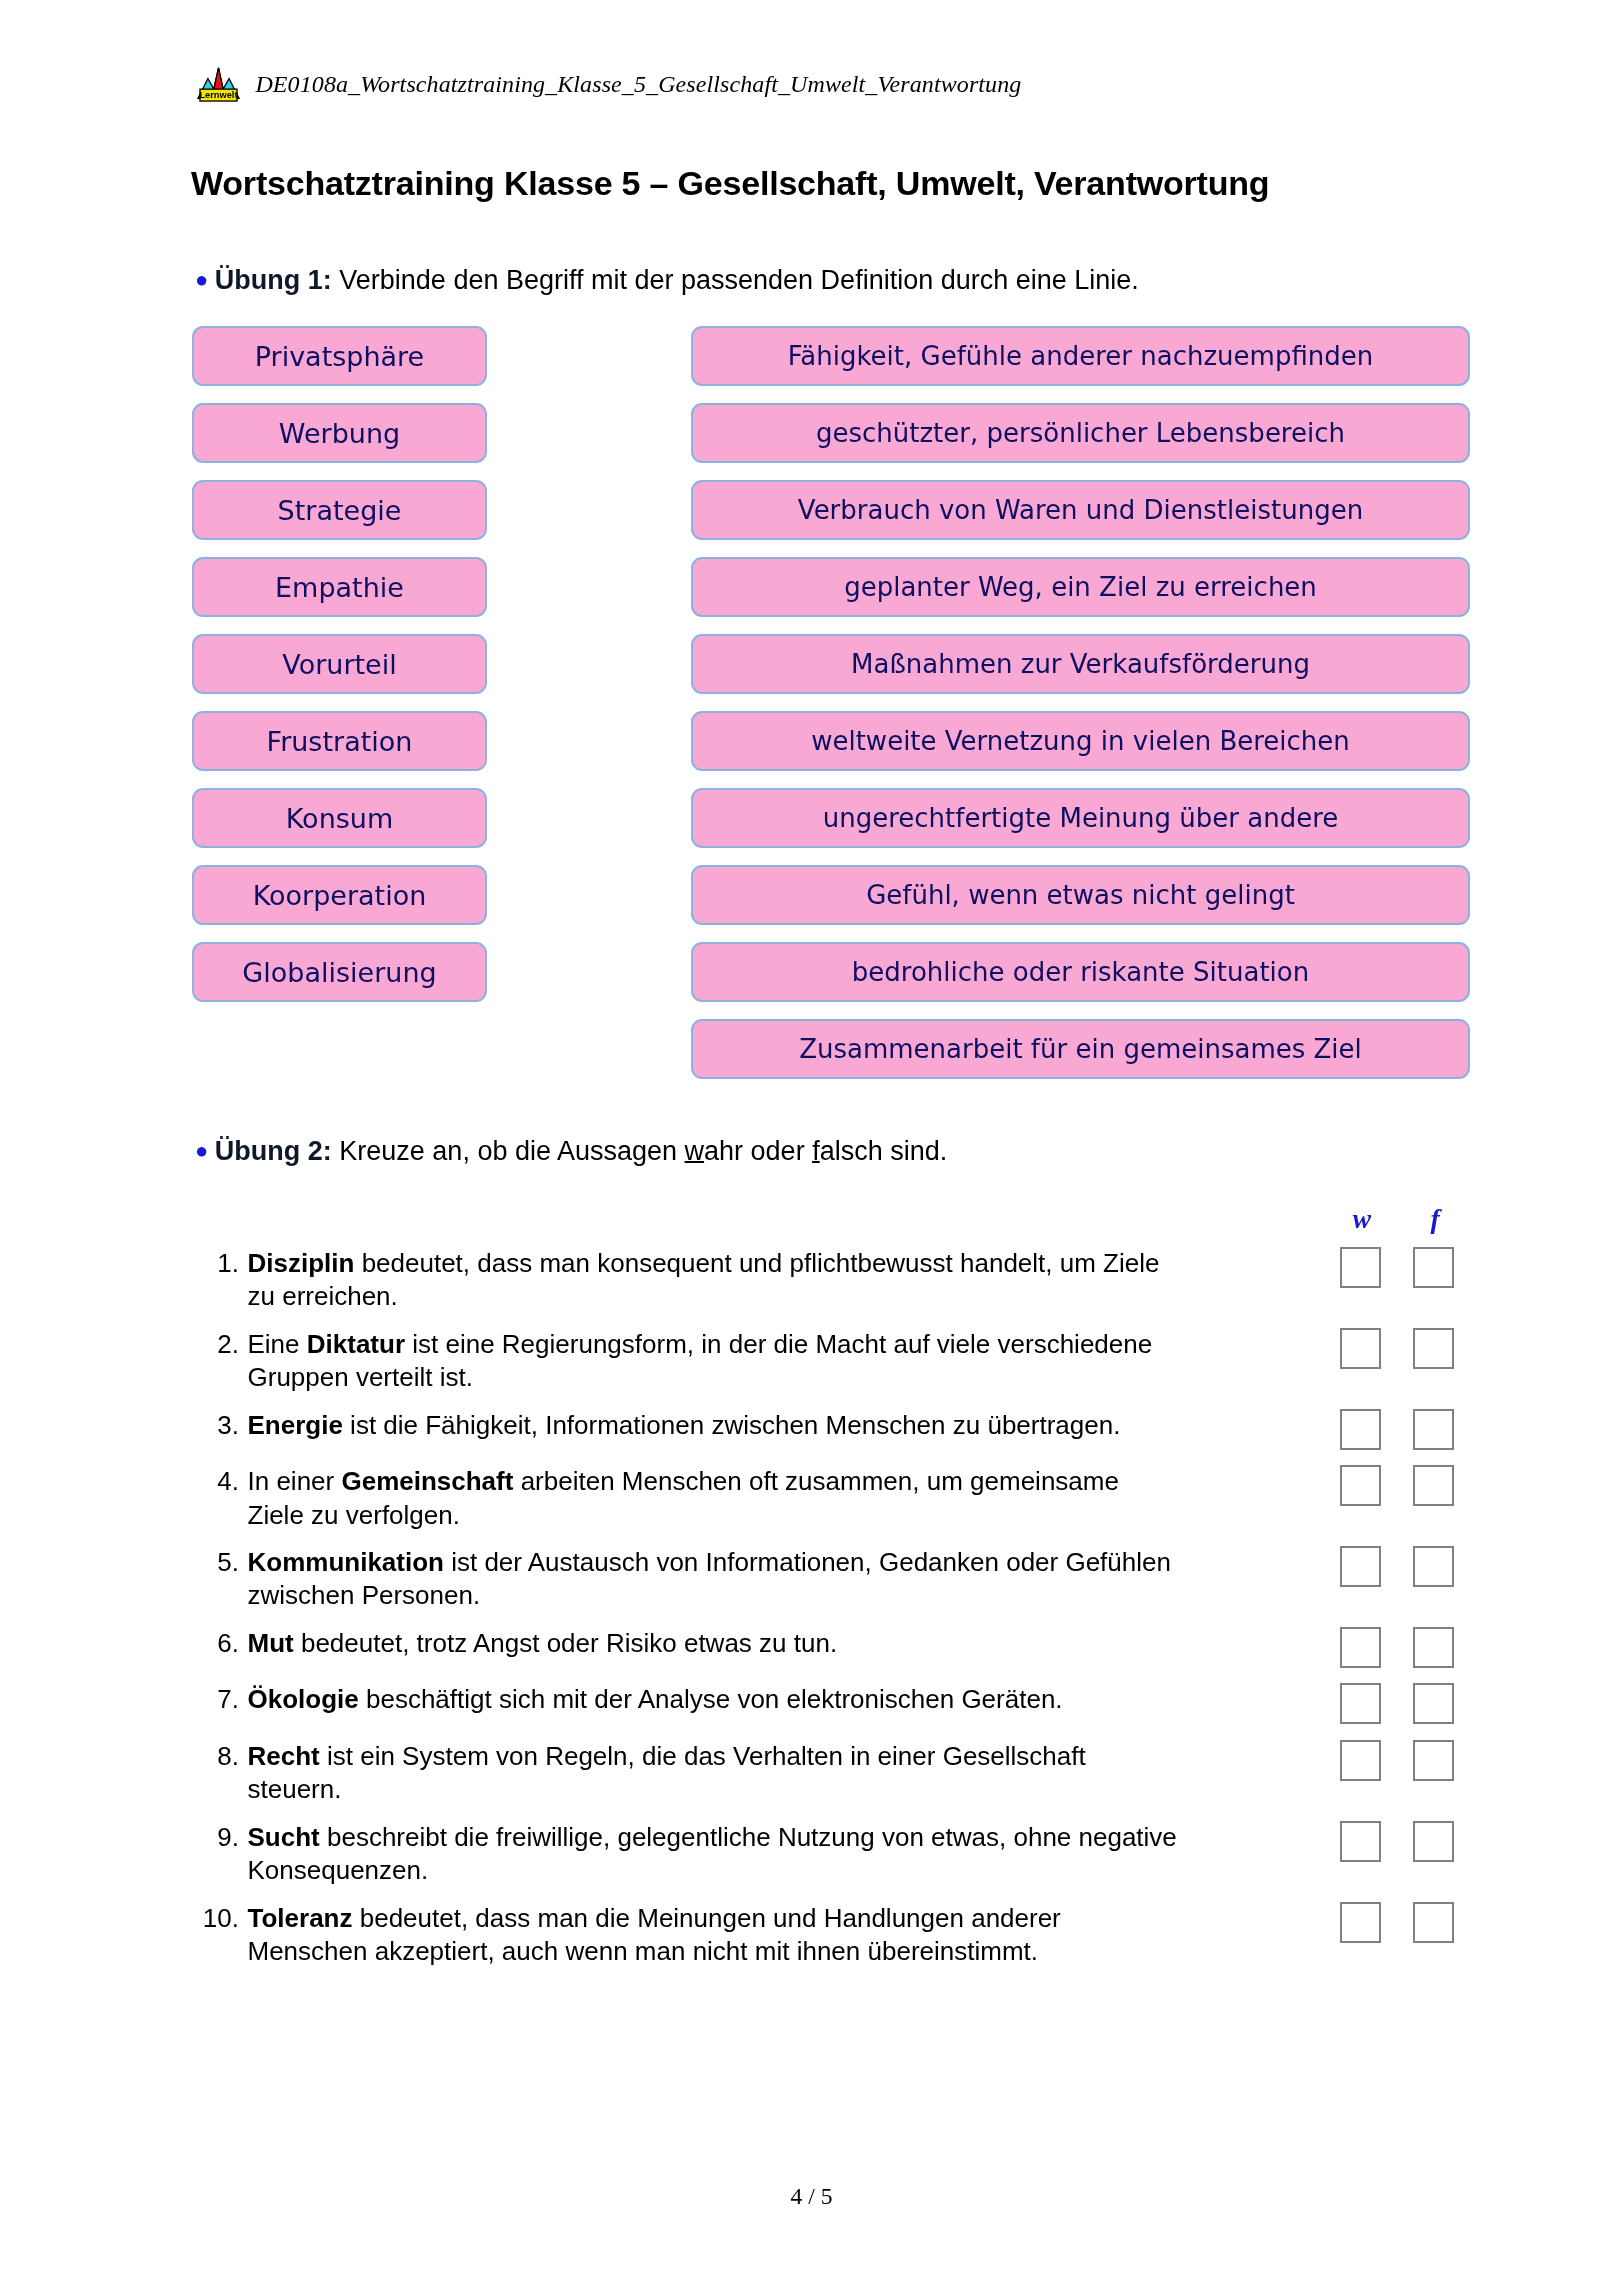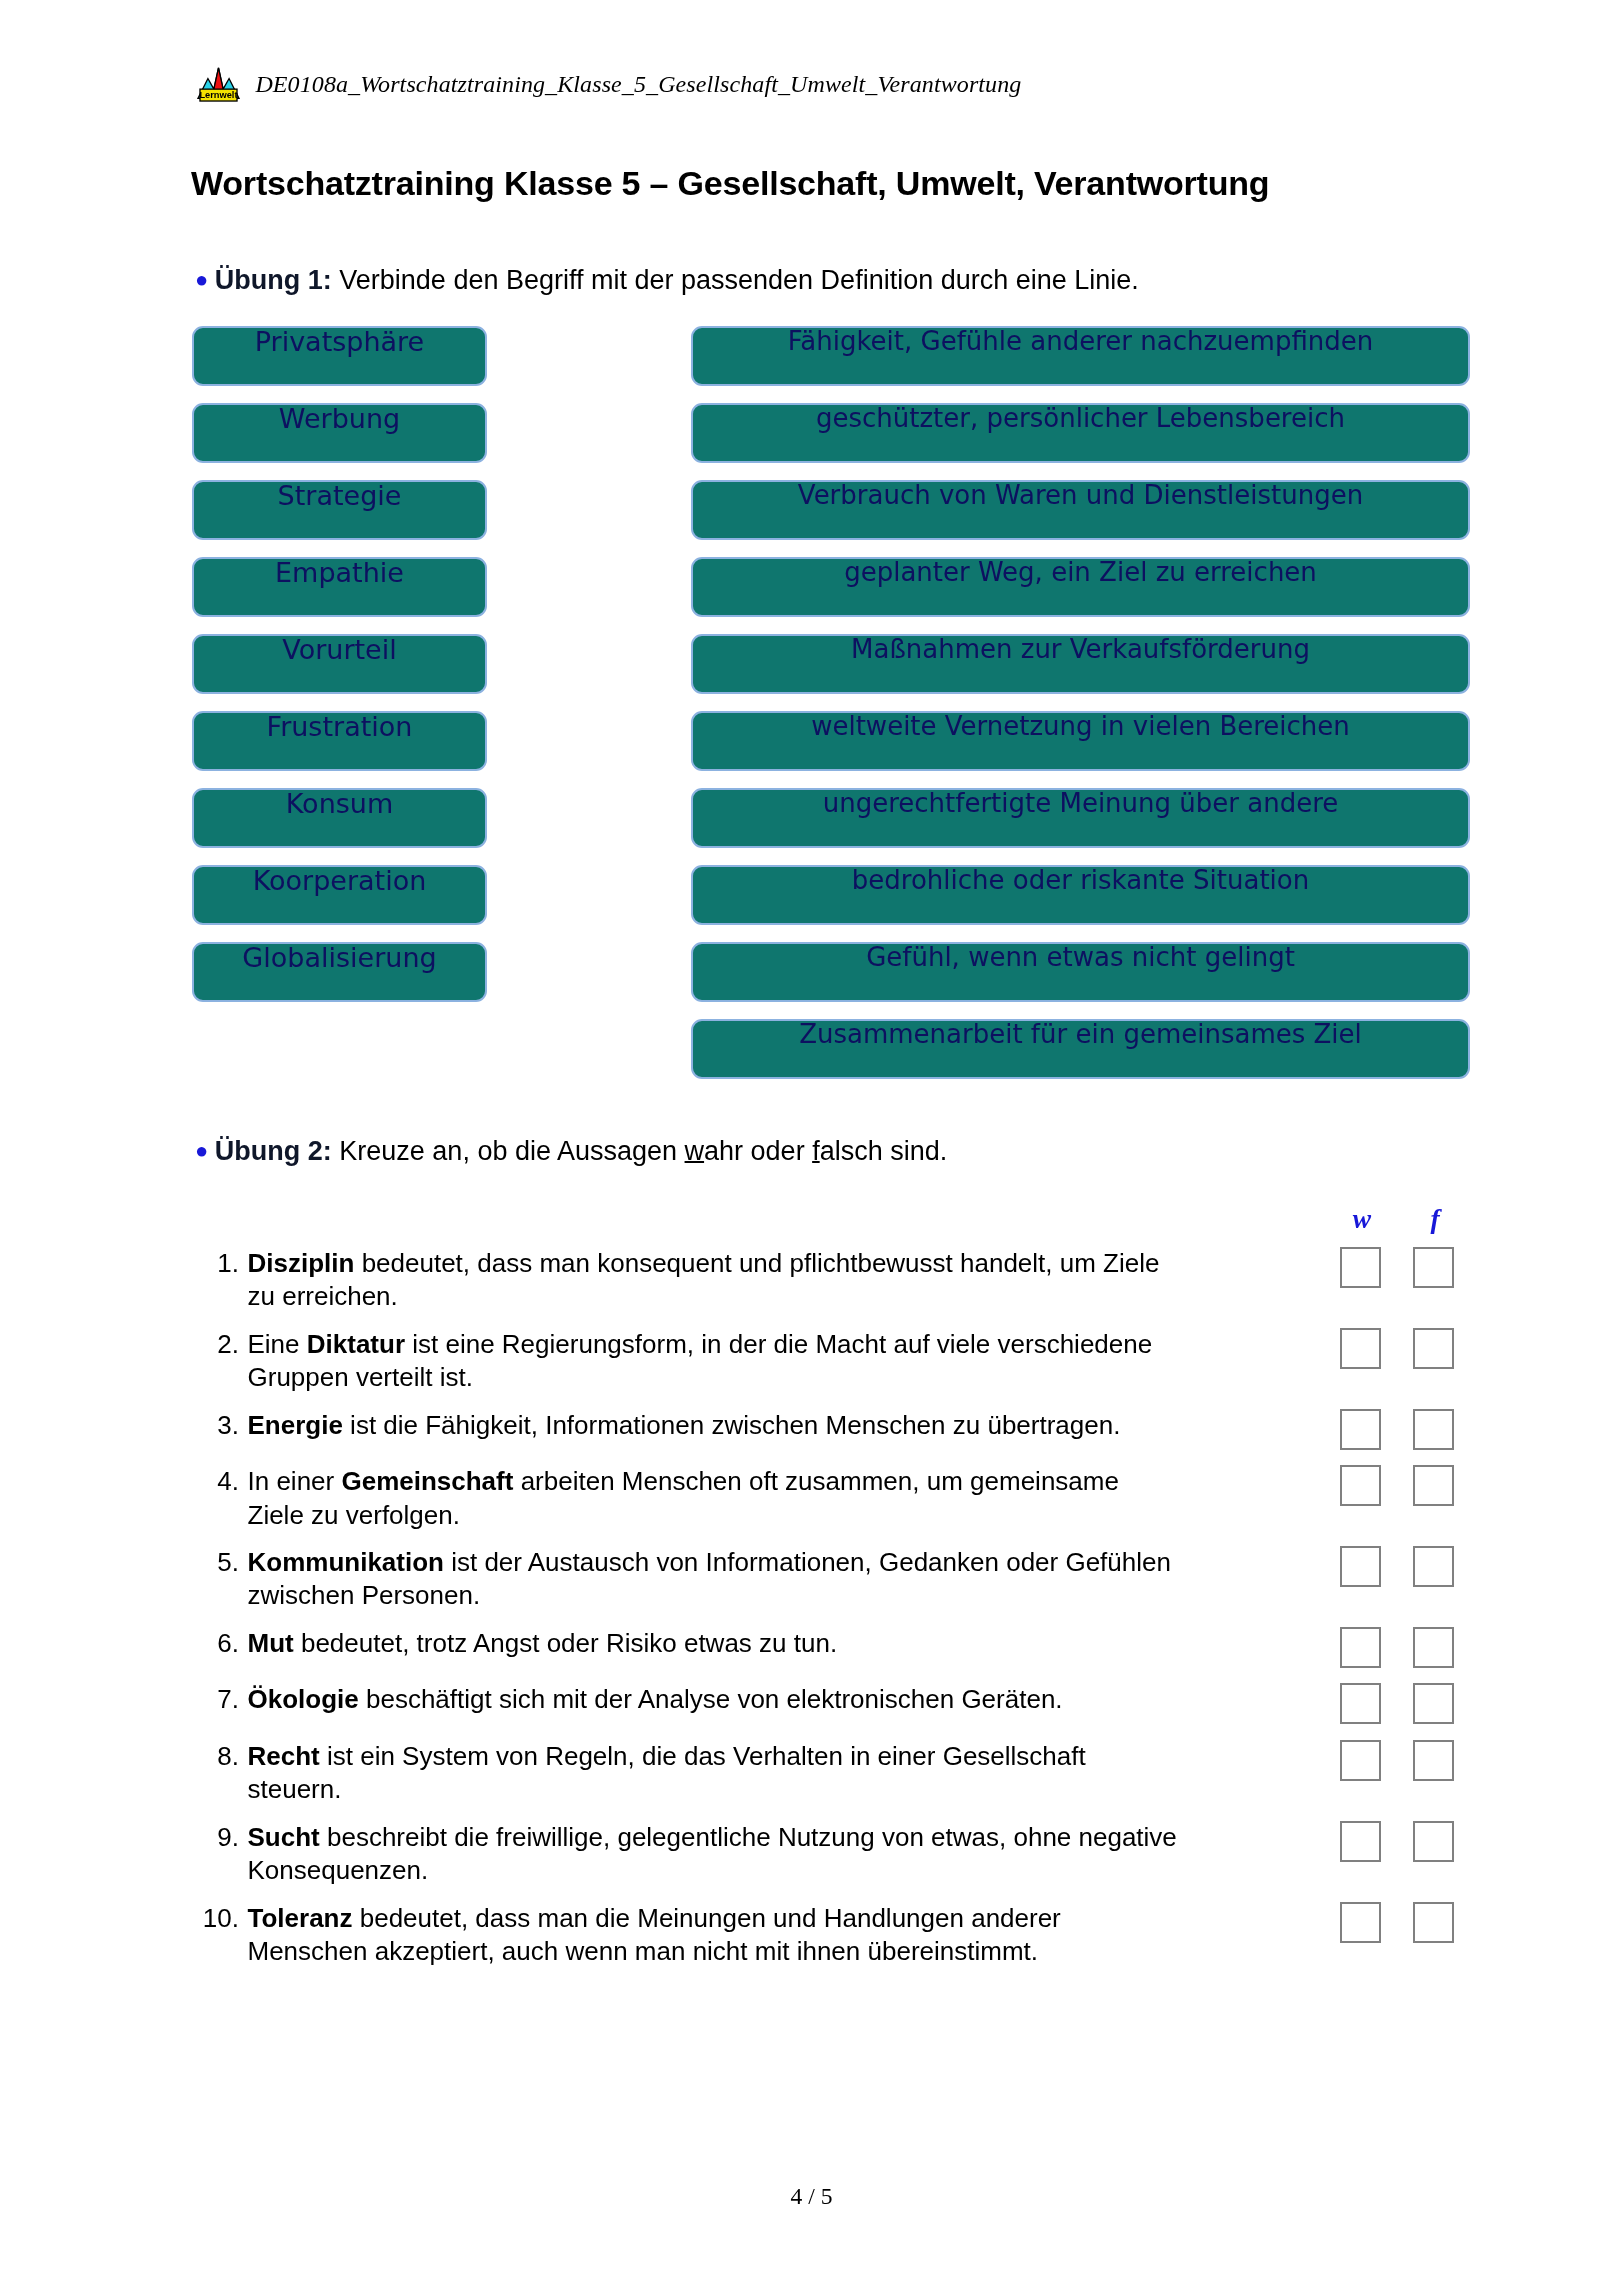--- a/index.html
+++ b/index.html
@@ -89,22 +89,23 @@
 
   .col-left  { position: absolute; left: 192px;  top: 326px; width: 295px; }
   .col-right { position: absolute; left: 691px; top: 326px; width: 779px; }
 
   .term-box {
     box-sizing: border-box;
     height: 60px;
     margin-bottom: 17px;
     border: 2.6px solid #8cb2e0;
     border-radius: 11px;
-    background: #0f766e;
+    background: #f9a8d4;
     display: flex;
+    align-items: center;
     justify-content: center;
     padding: 0 7.9px;
   }
   .term-box .txt {
     font-family: "DejaVu Sans", sans-serif;
     font-size: 27px;
     color: #0d1060;
     white-space: nowrap;
     line-height: 1;
   }
@@ -250,24 +251,24 @@
         <div class="term-box">
           <span class="txt">Maßnahmen zur Verkaufsförderung</span>
         </div>
         <div class="term-box">
           <span class="txt">weltweite Vernetzung in vielen Bereichen</span>
         </div>
         <div class="term-box">
           <span class="txt">ungerechtfertigte Meinung über andere</span>
         </div>
         <div class="term-box">
+          <span class="txt">Gefühl, wenn etwas nicht gelingt</span>
+        </div>
+        <div class="term-box">
           <span class="txt">bedrohliche oder riskante Situation</span>
-        </div>
-        <div class="term-box">
-          <span class="txt">Gefühl, wenn etwas nicht gelingt</span>
         </div>
         <div class="term-box">
           <span class="txt">Zusammenarbeit für ein gemeinsames Ziel</span>
         </div>
       </div>
   </div>
 
   <div class="ex-head" id="ex2-head">
     <span class="bullet">●</span><span class="ex-label">Übung 2:</span> <span id="ex2-instr"><span>Kreuze an, ob die Aussagen </span><span class="u">w</span><span>ahr oder </span><span class="u">f</span><span>alsch sind.</span></span>
   </div>

